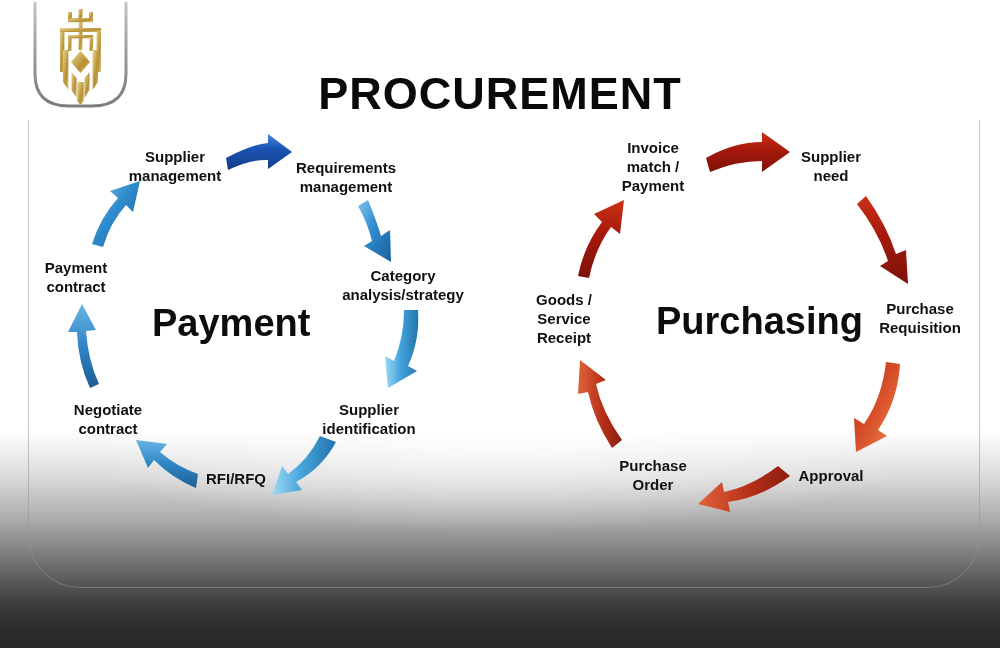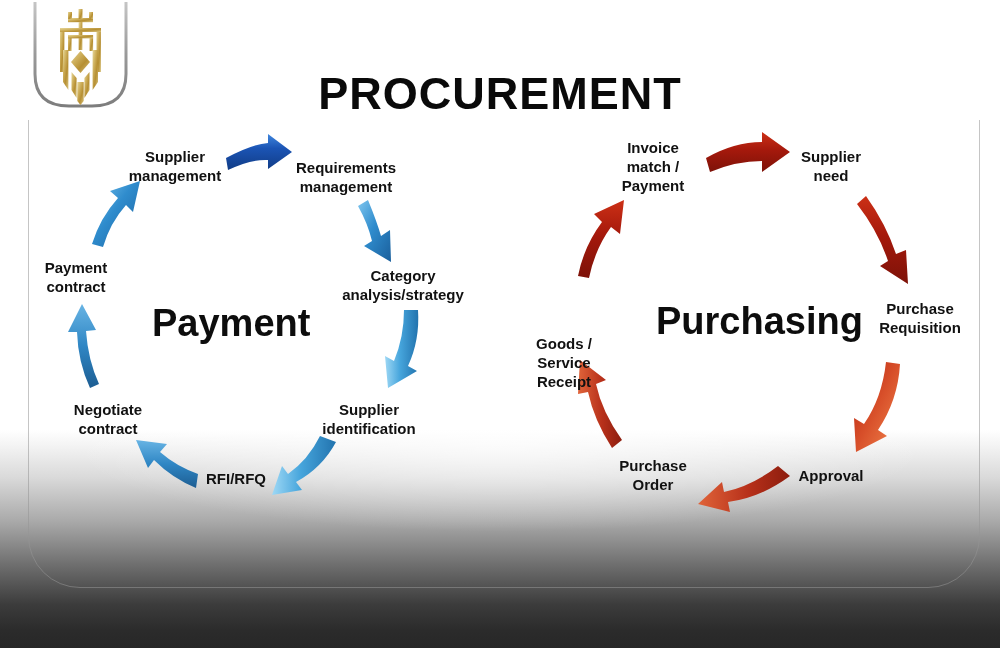--- a/index.html
+++ b/index.html
@@ -123,21 +123,21 @@
   #s-rfirfq              { left: 190px; top: 469px; width: 92px; }
   #s-negotiate           { left: 48px;  top: 400px; width: 120px; }
   #s-manage-contract     { left: 20px;  top: 258px; width: 112px; }
 
   
   #p-invoice    { left: 604px; top: 138px; width: 98px; }
   #p-identify   { left: 784px; top: 147px; width: 94px; }
   #p-requisition{ left: 862px; top: 299px; width: 116px; }
   #p-approval   { left: 782px; top: 466px; width: 98px; }
   #p-po         { left: 598px; top: 456px; width: 110px; }
-  #p-goods      { left: 516px; top: 290px; width: 96px; margin-top: 44px; }
+  #p-goods      { left: 516px; top: 290px; width: 96px; }
 
   
   .arrows {
     position: absolute;
     left: 0; top: 0; width: 1000px; height: 648px;
     pointer-events: none;
   }
 </style>
 </head>
 <body>

